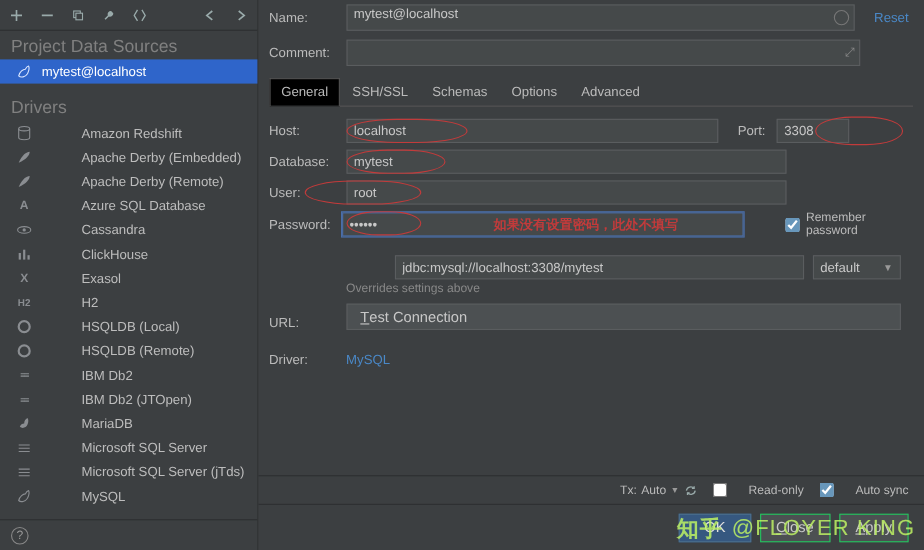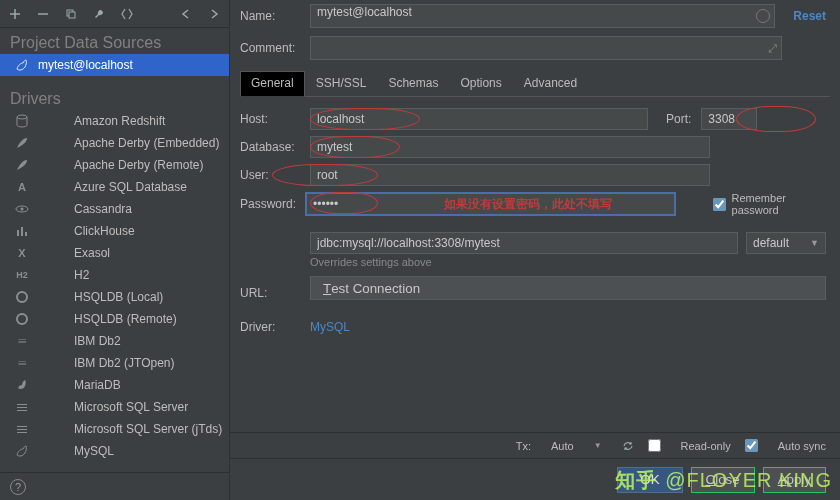--- a/index.html
+++ b/index.html
@@ -110,21 +110,20 @@
   }
   .input.comment-field { position: relative; padding-right: 22px; }
   .expand-icon {
     position: absolute; right: 4px; top: 50%; transform: translateY(-50%);
     color:#888;font-size:11px;
   }
   .reset-link {
     color: #4a88c7;
     cursor: pointer;
     padding-left: 10px;
-    font-weight: bold;
   }
 
   
   .tabs {
     display: flex;
     gap: 0;
     margin: 6px 10px 8px 10px;
     border-bottom: 1px solid #555;
   }
   .tab {
@@ -152,25 +151,25 @@
   .finput {
     height: 22px;
     background: #45494a;
     border: 1px solid #5a5d5f;
     color: #c8c8c8;
     padding: 0 6px;
     font-family: inherit; font-size: 12px;
     outline: none;
   }
   .finput.host { width: 338px; }
-  .finput.port { width: 56px; }
+  .finput.port { width: 66px; }
   .finput.db   { width: 400px; }
   .finput.user { width: 400px; }
   .finput.pw   { width: 400px; border: 1px solid #4a6ea9; box-shadow: 0 0 0 1px #4a6ea9; position:relative; }
-  .finput.url  { width: 428px; }
+  .finput.url  { width: 372px; margin-left: 44px; }
   .portlbl { color:#bbbbbb; margin-left: 8px; }
   .remember { display:flex;align-items:center;gap:6px;margin-left:28px;color:#bbbbbb;font-size:11px; }
   .remember input { accent-color:#6897bb; }
 
   .url-row { align-items: flex-end; }
   .url-row .flabel { padding-top: 4px; }
   .url-box { display:flex;flex-direction:column;gap:2px; }
   .url-line { display:flex;gap:8px;align-items:center; }
   .select-default {
     height: 22px; width: 80px;
@@ -197,21 +196,21 @@
     position:absolute;color:#c23b3b;font-weight:bold;font-size:12px;pointer-events:none;
   }
 
   
   .status-row {
     height: 26px;
     border-top: 1px solid #2d2f31;
     display:flex;align-items:center;justify-content:flex-end;
     gap:14px;padding:0 14px;color:#bbbbbb;font-size:11px;
   }
-  .status-row .txrefresh{display:flex;align-items:center;gap:20px;}
+  .status-row .txrefresh{display:flex;align-items:center;gap:4px;}
   .status-row .refresh-icn{width:12px;height:12px;display:inline-block;}
   .status-row label{display:flex;align-items:center;gap:20px;}
   .status-row input{accent-color:#6897bb;}
 
   .button-row {
     height: 42px;
     border-top: 1px solid #2d2f31;
     display:flex;align-items:center;justify-content:flex-end;
     gap:8px;padding:0 14px;
   }

